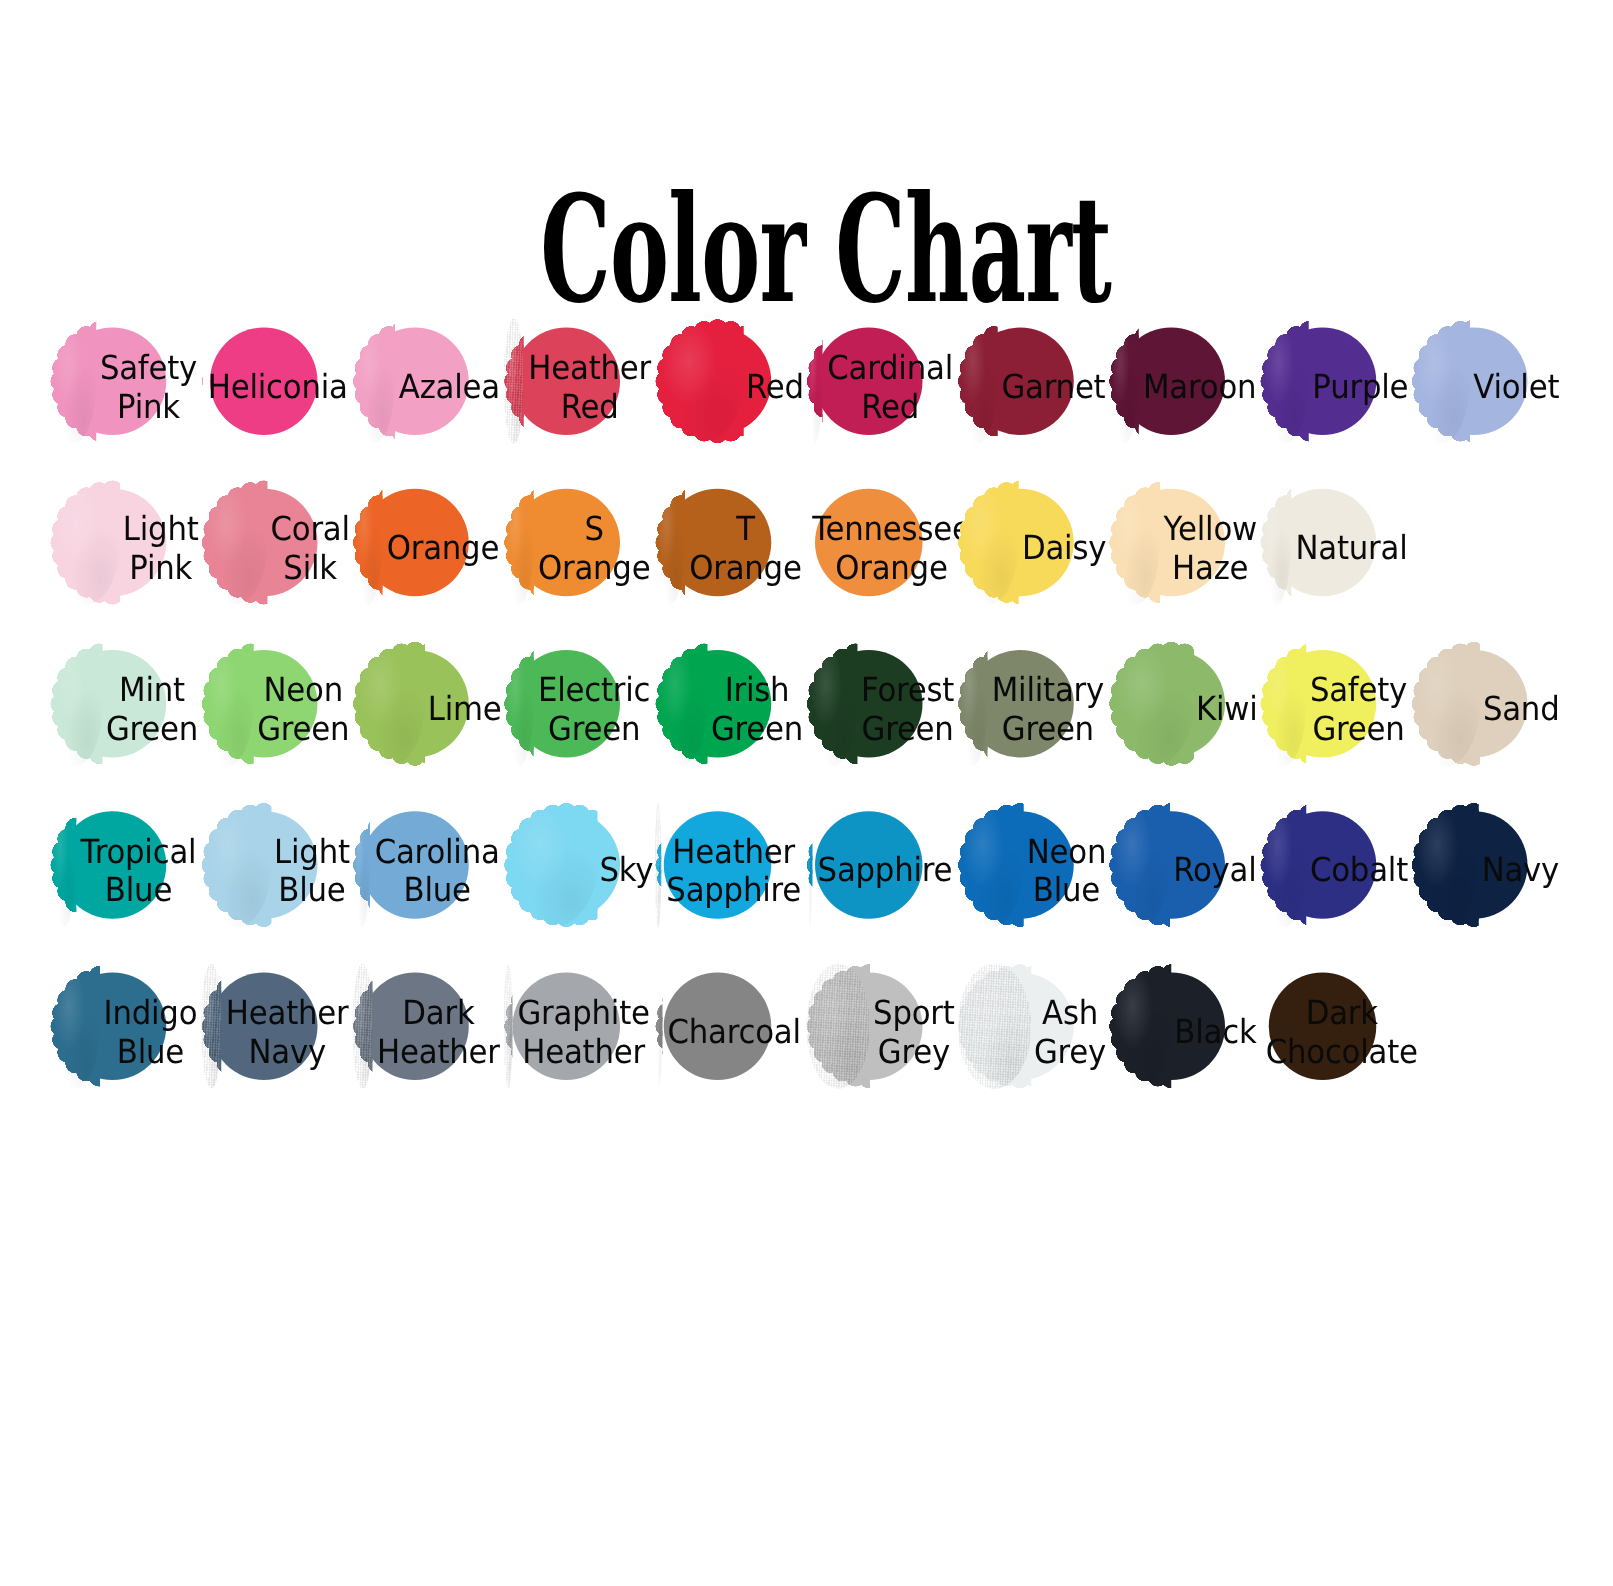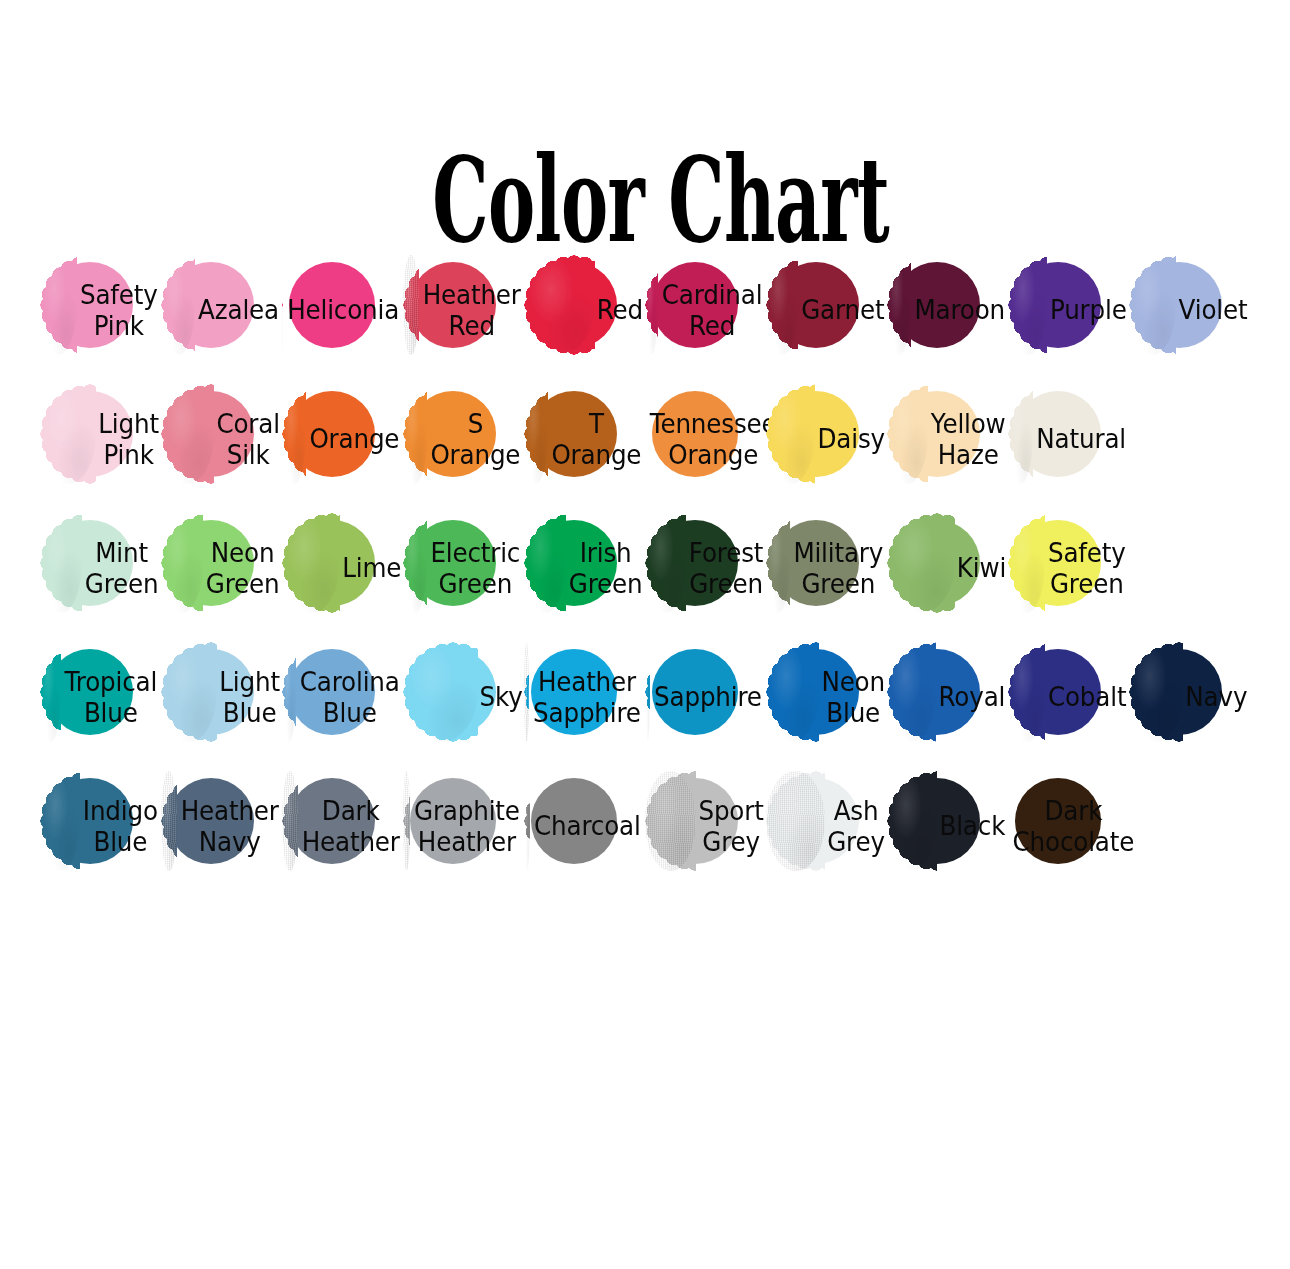--- a/index.html
+++ b/index.html
@@ -151,34 +151,34 @@
         <div class="cell">
           <div class="swatch" style="--c: #f094bf;">
             <div class="scallop"></div>
             <div class="core"></div>
             <div class="texture"></div>
           </div>
           <div class="label">Safety
 Pink</div>
         </div>
         <div class="cell">
+          <div class="swatch" style="--c: #ee3d84;">
+            <div class="scallop"></div>
+            <div class="core"></div>
+            <div class="texture"></div>
+          </div>
+          <div class="label">Heliconia</div>
+        </div>
+        <div class="cell">
           <div class="swatch" style="--c: #f2a0c4;">
             <div class="scallop"></div>
             <div class="core"></div>
             <div class="texture"></div>
           </div>
           <div class="label">Azalea</div>
-        </div>
-        <div class="cell">
-          <div class="swatch" style="--c: #ee3d84;">
-            <div class="scallop"></div>
-            <div class="core"></div>
-            <div class="texture"></div>
-          </div>
-          <div class="label">Heliconia</div>
         </div>
         <div class="cell">
           <div class="swatch heathered" style="--c: #dc4259;">
             <div class="scallop"></div>
             <div class="core"></div>
             <div class="texture"></div>
           </div>
           <div class="label">Heather
 Red</div>
         </div>
@@ -385,20 +385,28 @@
         </div>
         <div class="cell">
           <div class="swatch" style="--c: #f0ef5e;">
             <div class="scallop"></div>
             <div class="core"></div>
             <div class="texture"></div>
           </div>
           <div class="label">Safety
 Green</div>
         </div>
+        <div class="cell">
+          <div class="swatch" style="--c: #ded0bc;">
+            <div class="scallop"></div>
+            <div class="core"></div>
+            <div class="texture"></div>
+          </div>
+          <div class="label">Sand</div>
+        </div>
       </div>
       <div class="row" style="margin-top: 20px;">
         <div class="cell">
           <div class="swatch" style="--c: #00a7a0;">
             <div class="scallop"></div>
             <div class="core"></div>
             <div class="texture"></div>
           </div>
           <div class="label">Tropical
 Blue</div>

